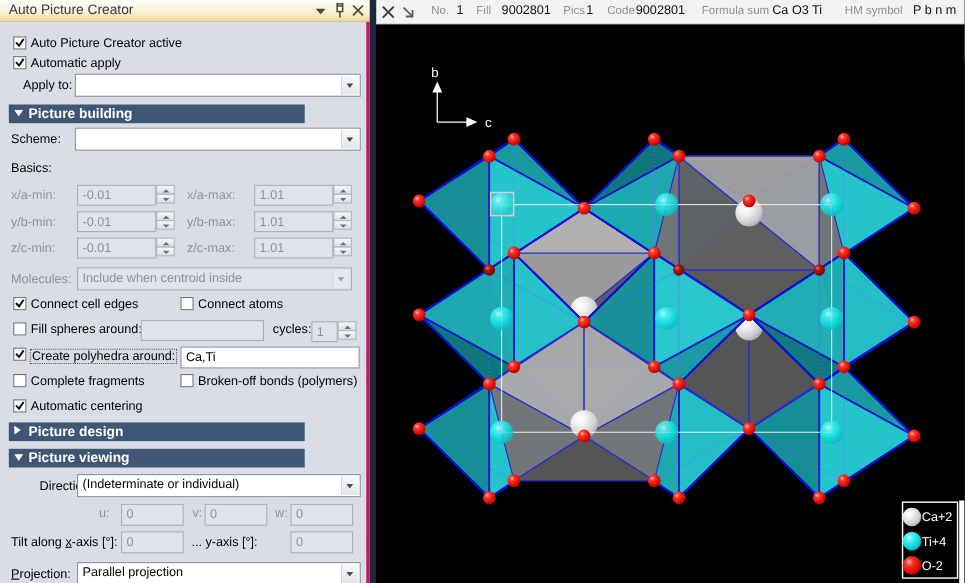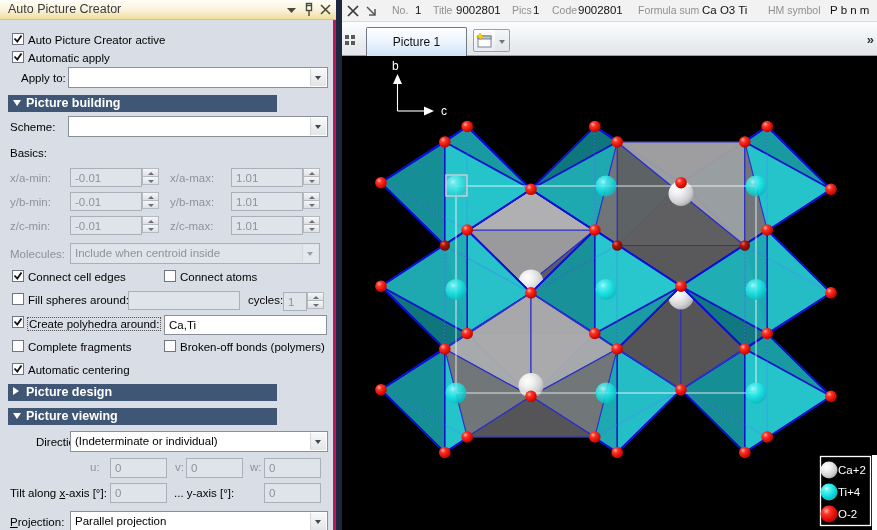--- a/index.html
+++ b/index.html
@@ -203,48 +203,30 @@
           </g>
         </svg>
       <svg style="position:absolute;left:23px;top:5px;" width="13" height="13">
           <g stroke="#5a5a5a" stroke-width="1.6" fill="none">
             <line x1="2" y1="2" x2="10" y2="10"></line>
             <path d="M10 4v6h-6" fill="none"></path>
           </g>
         </svg>
       <span style="position:absolute;left:50px;" class="g">No.</span>
         <span style="position:absolute;left:73px;" class="b">1</span>
-      <span style="position:absolute;left:91px;" class="g">Title</span>
+      <span style="position:absolute;left:91px;" class="g">Fill</span>
         <span style="position:absolute;left:114px;" class="b">9002801</span>
       <span style="position:absolute;left:170px;" class="g">Pics</span>
         <span style="position:absolute;left:191px;" class="b">1</span>
       <span style="position:absolute;left:210px;" class="g">Code</span>
         <span style="position:absolute;left:236px;" class="b">9002801</span>
       <span style="position:absolute;left:296px;" class="g">Formula sum</span>
         <span style="position:absolute;left:360px;" class="b">Ca O3 Ti</span>
       <span style="position:absolute;left:426px;" class="g">HM symbol</span>
         <span style="position:absolute;left:488px;" class="b">P b n m</span>
-    </div>
-    <div id="tabbar">
-      <svg id="gridic" width="10" height="10">
-          <g fill="#5b5b5b">
-            <rect x="0" y="0" width="4" height="4"></rect>
-            <rect x="6" y="0" width="4" height="4"></rect>
-            <rect x="0" y="6" width="4" height="4"></rect>
-            <rect x="6" y="6" width="4" height="4"></rect>
-          </g>
-        </svg>
-      <div id="tab1">Picture 1</div>
-      <div id="newbtn"><svg width="21" height="22" viewBox="0 0 21 22">
-            <rect x="4" y="6" width="13" height="11" fill="#fefefe" stroke="#7a8290"></rect>
-            <rect x="4" y="6" width="13" height="3" fill="#b8c6da" stroke="#7a8290"></rect>
-            <path d="M6 3l1.2 2.4L10 6l-2.4 1.3L6.4 10 5.2 7.4 2.5 6.6l2.4-1.3z" fill="#ffd700" stroke="#c8a000" stroke-width="0.5"></path>
-          </svg></div>
-      <div id="newdrop"></div>
-      <div id="chev">»</div>
     </div>
     <div id="canvas">
 <svg width="535" height="474" viewBox="0 0 535 474">
 <defs>
 <radialGradient id="gO" cx="0.35" cy="0.32" r="0.85">
 <stop offset="0" stop-color="#ffb0a8"></stop>
               <stop offset="0.25" stop-color="#f93527"></stop>
               <stop offset="0.62" stop-color="#e00d04"></stop>
               <stop offset="1" stop-color="#8c0500"></stop>
 </radialGradient>

